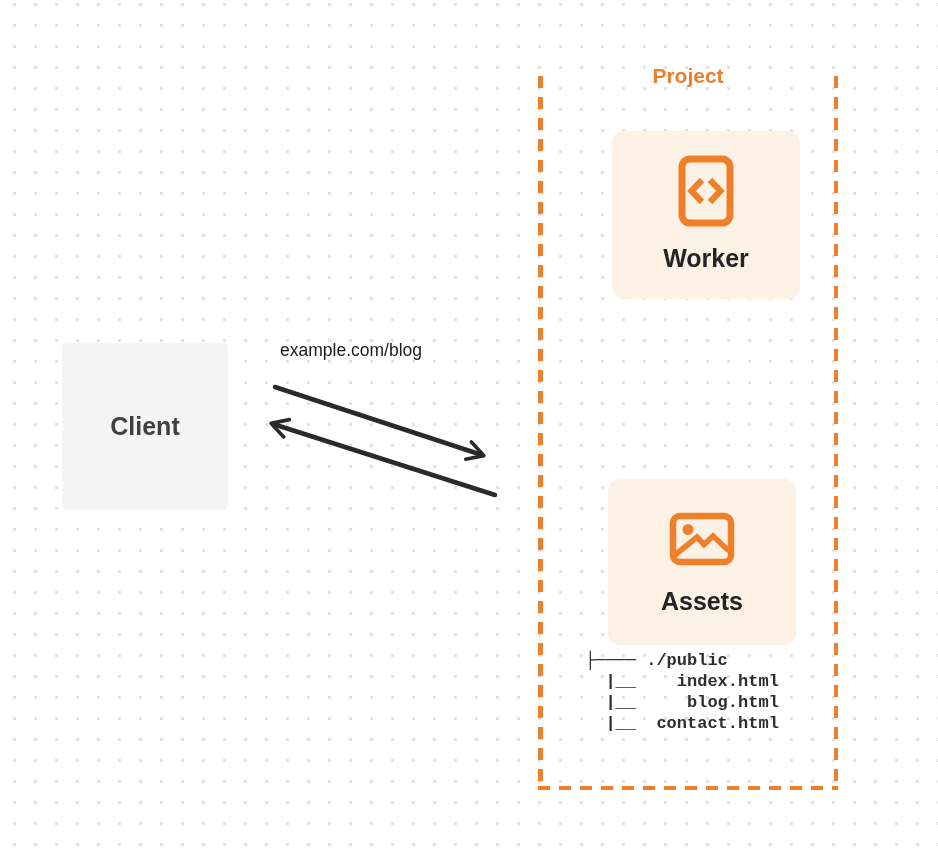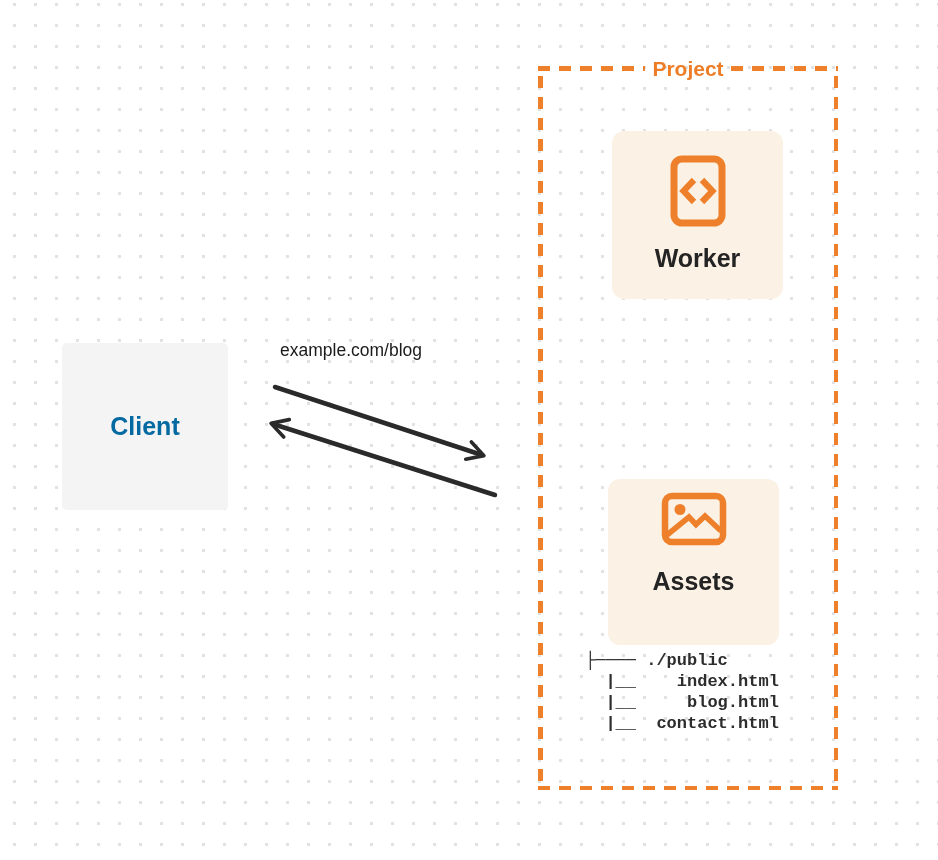--- a/index.html
+++ b/index.html
@@ -22,21 +22,21 @@
   
   .client-box {
     position: absolute;
     left: 62px; top: 343px;
     width: 166px; height: 167px;
     background: #f4f4f5;
     border-radius: 5px;
     display: flex; align-items: center; justify-content: center;
   }
   .client-box .node-label {
-    font-size: 25px; font-weight: 700; color: #0369a1;
+    font-size: 25px; font-weight: 700; color: #404040;
   }
 
   
   .request-label {
     position: absolute;
     left: 280px; top: 340px;
     font-size: 17.5px; font-weight: 400; color: #1b1b1b;
     white-space: nowrap;
   }
   .arrows-svg { position: absolute; left: 248px; top: 373px; }
@@ -56,40 +56,40 @@
     height: 4.5px;
     background: repeating-linear-gradient(90deg, #ef802b 0 12px, rgba(0,0,0,0) 12px 21px);
   }
   .dash-left  { left: 0;  top: 10px; bottom: 2px; }
   .dash-right { right: 0; top: 10px; bottom: 2px; }
   .dash-bottom{ left: 0; right: 0; bottom: 0; }
   .project-top-row {
     position: absolute;
     left: 0; right: 0; top: -11px;
     height: 27px;
-    display: flex; align-items: center; gap: 7px;
+    display: flex; align-items: center; gap: 7px; flex-direction: column;
   }
   .project-top-row .seg { flex: 1; height: 4.5px;
     background: repeating-linear-gradient(90deg, #ef802b 0 12px, rgba(0,0,0,0) 12px 21px);
   }
   .project-title {
     font-size: 21px; font-weight: 700; color: #ee7d28;
     line-height: 27px; white-space: nowrap;
   }
 
   
   .node-card {
     position: absolute;
-    width: 171px;
+    width: 188px;
     background: #fbf1e4;
     border-radius: 12px;
     display: flex; flex-direction: column; align-items: center;
   }
   .worker-card { left: 74px; top: 65px; height: 168px; padding-top: 23px; }
-  .assets-card { left: 70px; top: 413px; height: 166px; padding-top: 13px; }
+  .assets-card { left: 70px; top: 413px; height: 166px; padding-top: 33px; }
   .node-card .card-label {
     font-size: 25px; font-weight: 700; color: #242424;
   }
   .worker-card .card-label { margin-top: 16px; }
   .assets-card .card-label { margin-top: 21px; }
   .card-icon { display: block; }
 
   
   .file-tree {
     position: absolute;

